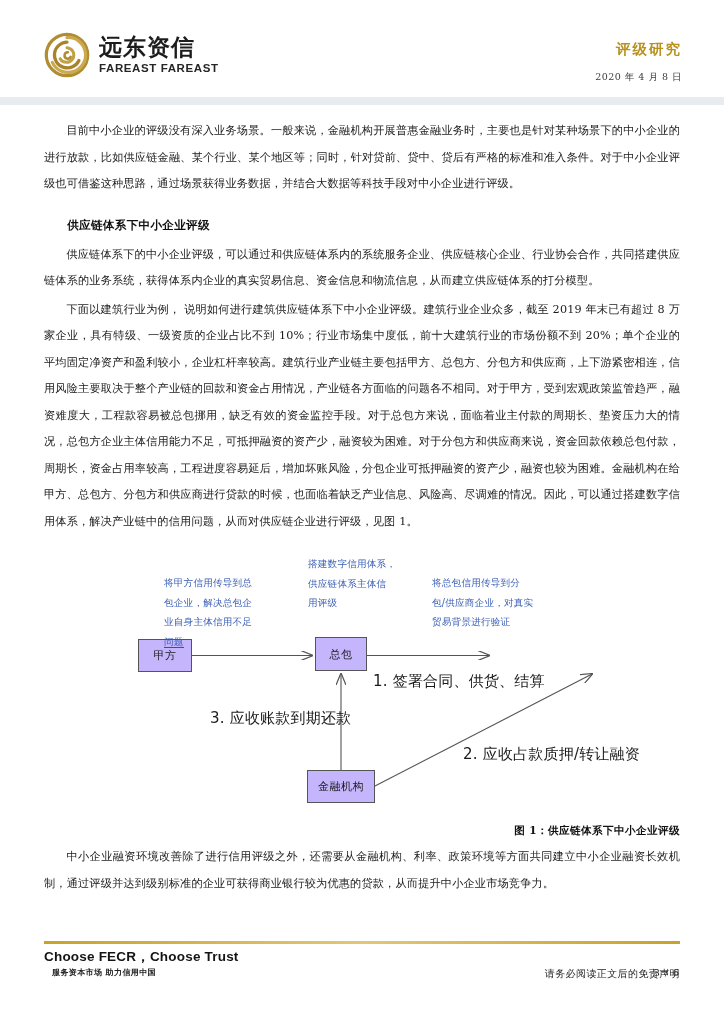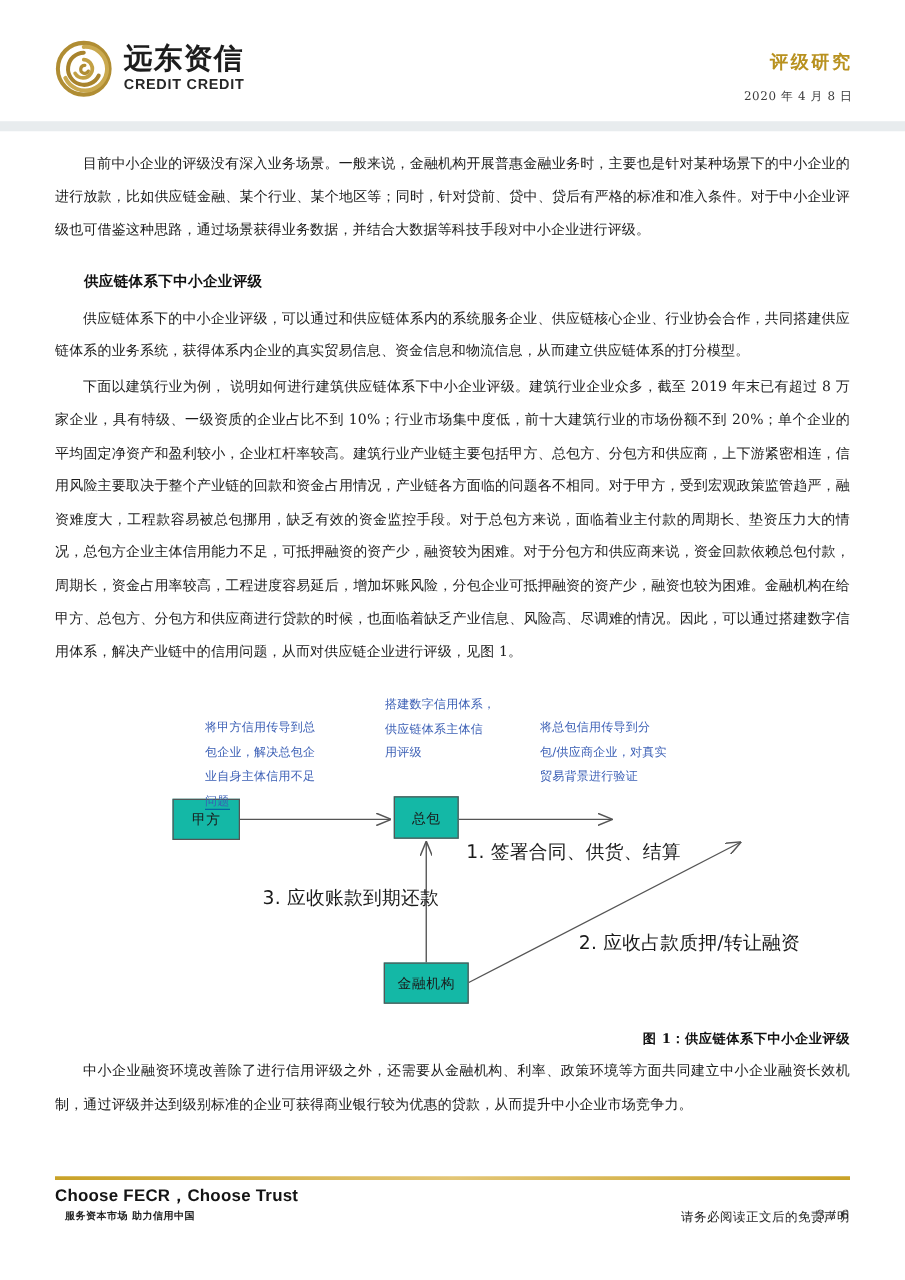--- a/index.html
+++ b/index.html
@@ -116,21 +116,21 @@
   }
   .fig-canvas {
     position: absolute;
     left: 0; top: 0;
     width: 636px; height: 270px;
   }
   .node {
     position: absolute;
     box-sizing: border-box;
     border: 1.1px solid #555;
-    background: #14b8a6;
+    background: #c4b5fd;
     display: flex;
     align-items: center;
     justify-content: center;
     font-family: "DejaVu Sans", "Liberation Sans", sans-serif;
     font-size: 11px;
     color: #1a1a1a;
     letter-spacing: 0.5px;
   }
   #node-jiafang   { left: 94px;  top: 87px;  width: 54px; height: 33px; }
   #node-zongbao   { left: 271px; top: 85px;  width: 52px; height: 34px; }
@@ -242,21 +242,21 @@
       <g fill="none" stroke-linecap="round">
         <circle cx="50" cy="50" r="45" stroke="#b08d33" stroke-width="7"></circle>
         <path d="M50 12 A38 38 0 1 1 18 66" stroke="#caa94f" stroke-width="7"></path>
         <path d="M50 22 A28 28 0 1 0 76 62" stroke="#a8832c" stroke-width="7"></path>
         <path d="M50 34 A16 16 0 1 1 35 58" stroke="#c2a044" stroke-width="6.5"></path>
         <path d="M52 44 A7 7 0 1 0 58 54" stroke="#b08d33" stroke-width="5.5"></path>
       </g>
     </svg>
     <div class="logo-text">
       <span class="logo-cn">远东资信</span>
-      <span class="logo-en">CREDIT CREDIT</span>
+      <span class="logo-en">FAREAST FAREAST</span>
     </div>
   </div>
 
   <div class="header-right">
     <div class="header-kicker">评级研究</div>
     <div class="header-date">2020 年 4 月 8 日</div>
   </div>
 </div>
 <div class="header-rule"></div>
 

